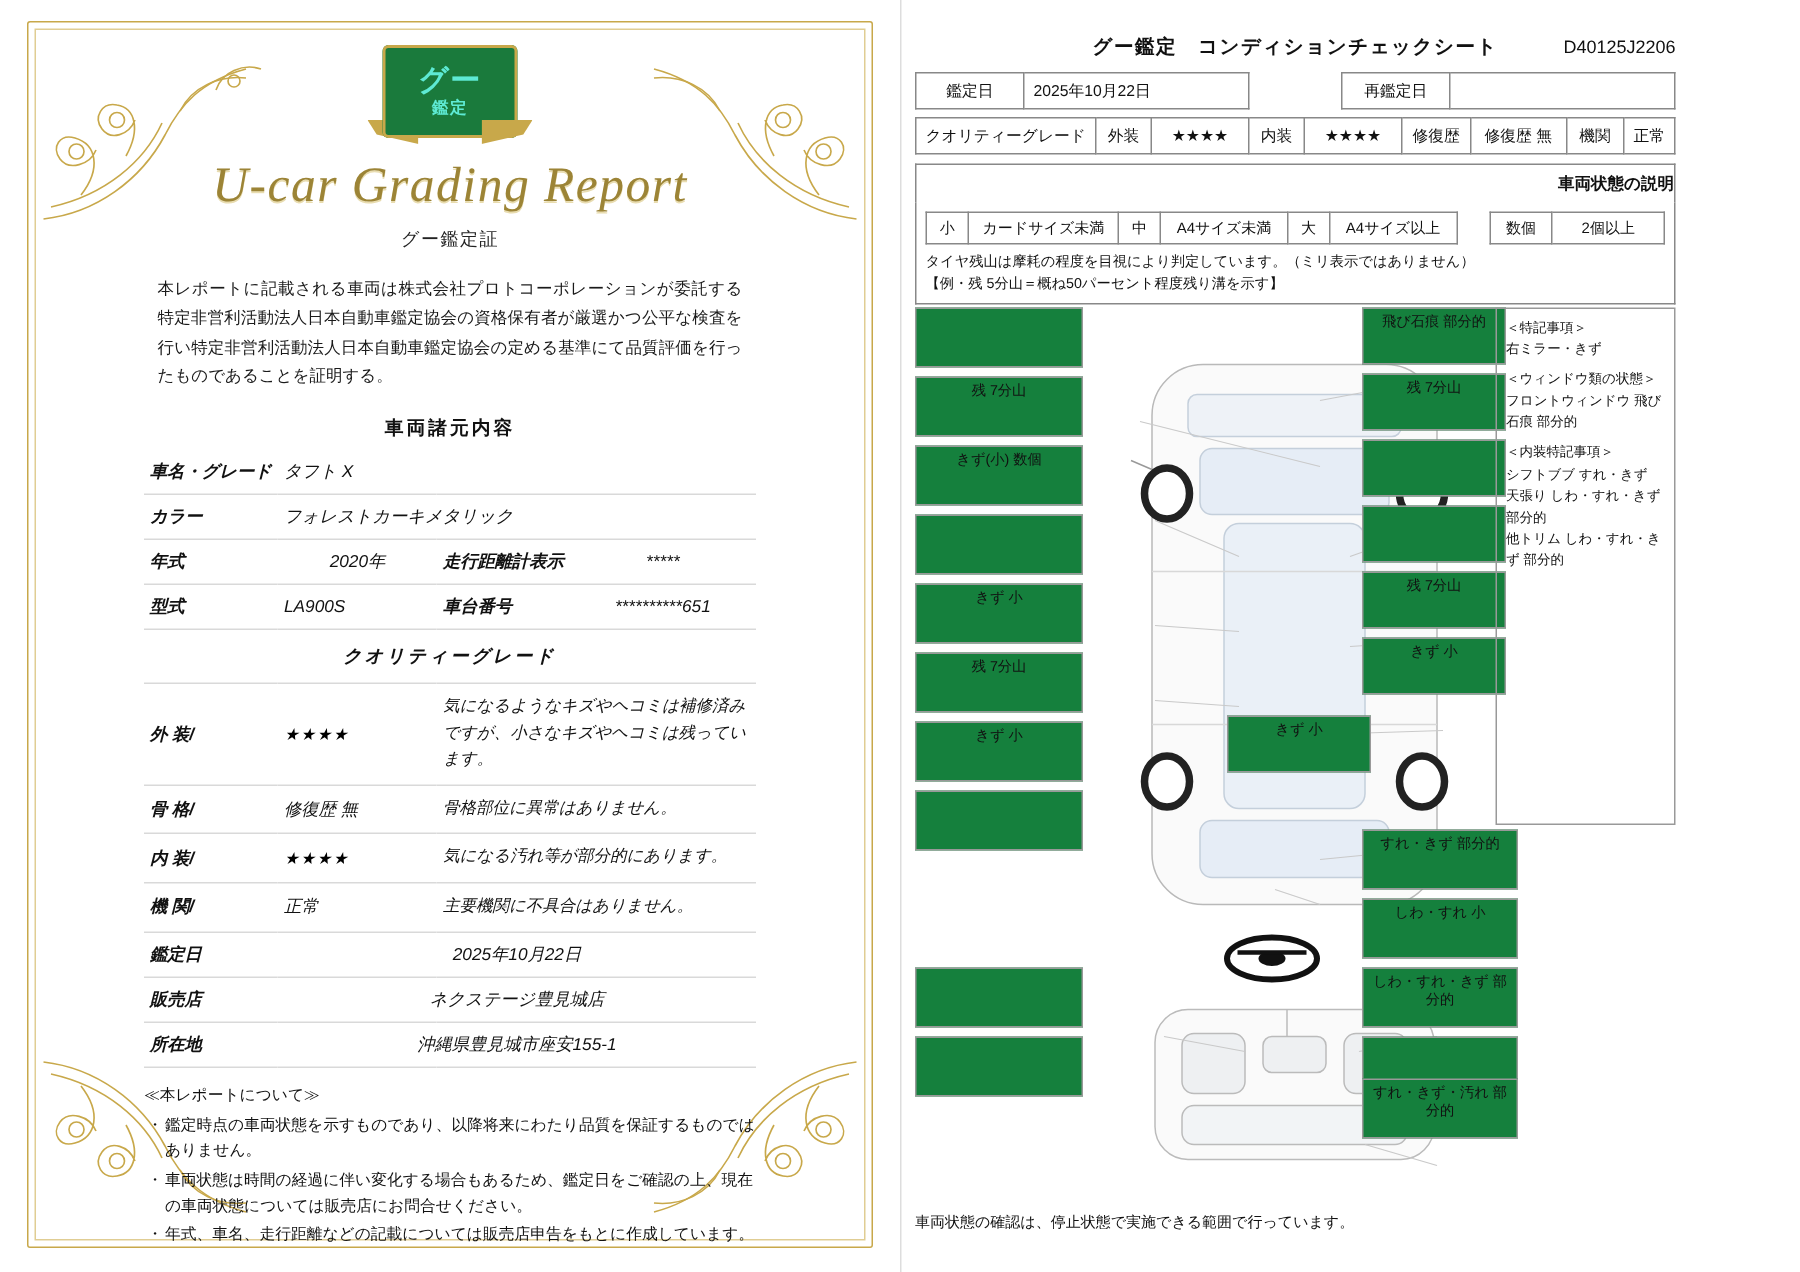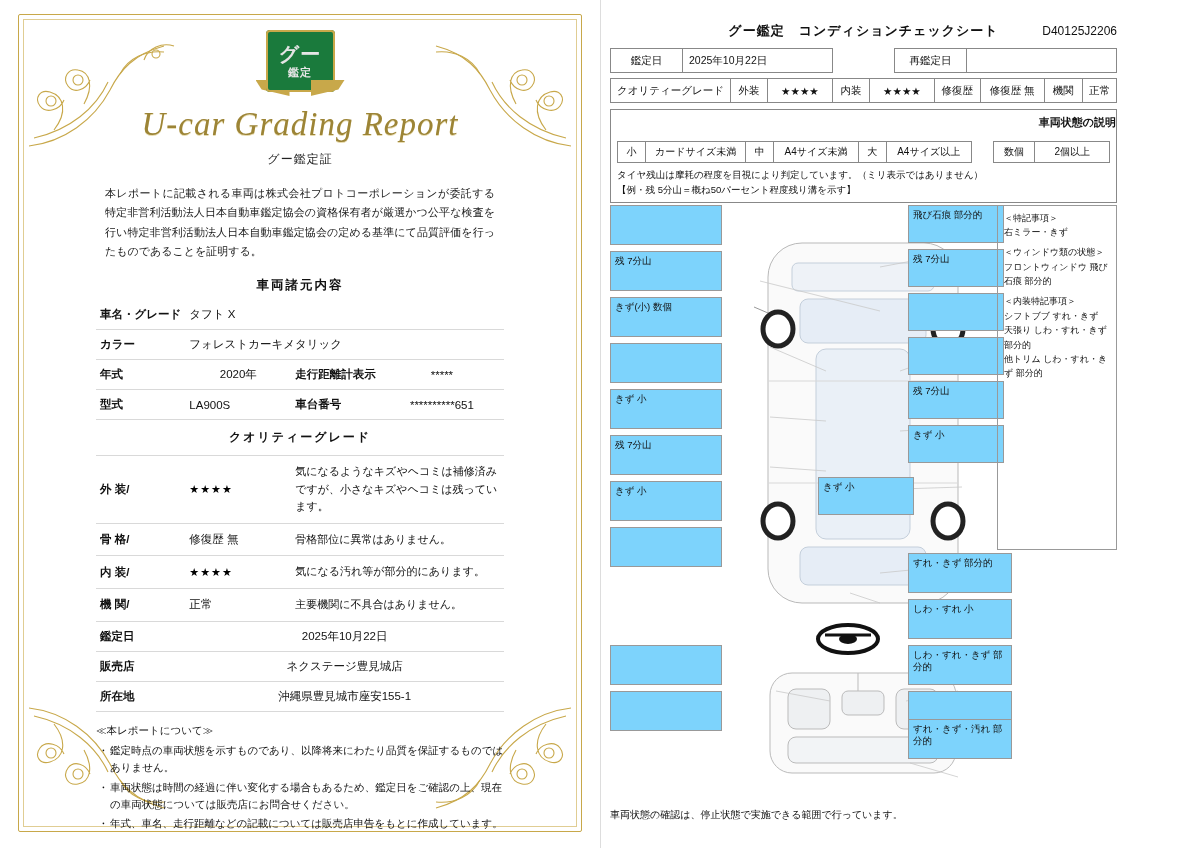--- a/index.html
+++ b/index.html
@@ -38,24 +38,24 @@
   .fl-tr { right:24px; top:34px; transform:scaleX(-1); }
   .fl-bl { left:24px; bottom:28px; transform:scaleY(-1); }
   .fl-br { right:24px; bottom:28px; transform:scale(-1,-1); }
 
   .cert-inner {
     position:absolute;
     left:40px; top:28px; right:40px; bottom:30px;
     display:flex; flex-direction:column; align-items:center;
   }
   .goo-badge {
-    width:69px; height:62px;
+    width:90px; height:62px;
     background:#1a7a3c;
     border-radius:4px;
-    color:#e5e5e5;
+    color:#5eead4;
     display:flex; flex-direction:column; align-items:center; justify-content:center;
     font-size:15px; font-weight:bold; line-height:1.15;
     box-shadow:inset 0 0 0 2px #c8a84a;
     position:relative;
     margin-top:2px;
   }
   .goo-badge .g1 { font-size:20px; letter-spacing:1px; }
   .goo-badge .g2 { font-size:11px; letter-spacing:1px; }
   .badge-wrap { position:relative; }
   .badge-wrap:before, .badge-wrap:after {
@@ -88,20 +88,21 @@
     text-align:justify;
   }
   .section-title {
     margin-top:16px; font-size:12.5px; font-weight:bold; letter-spacing:2px;
   }
   table.spec {
     margin-top:6px;
     width:408px;
     border-collapse:collapse;
     font-size:11.5px;
+    font-style:italic;
   }
   table.spec td {
     border-bottom:1px solid #d9d9d9;
     padding:7px 4px;
     vertical-align:middle;
   }
   td.lbl { width:86px; font-weight:bold; white-space:nowrap; }
   td.lbl2 { width:72px; font-weight:bold; white-space:nowrap; }
   .stars { color:#000; letter-spacing:1px; font-size:11px; }
   .center { text-align:center; }
@@ -143,22 +144,22 @@
     border:1px solid #888; border-bottom:none;
     text-align:right; font-weight:bold; padding:5px 0; font-size:11px;
   }
   .state-box { border:1px solid #888; border-top:none; padding:6px 6px 4px; }
   .size-tbl { border-collapse:collapse; }
   .size-tbl td { border:1px solid #888; padding:3px 8px; text-align:center; font-size:10px; white-space:nowrap; }
   .tire-note { margin-top:5px; font-size:9.5px; line-height:1.5; }
 
   .diagram-wrap { position:relative; margin-top:2px; height:565px; }
   .cbox {
-    position:absolute; border:1px solid #999; background:#7dd3fc;
-    font-size:9.5px; padding:3px 4px; line-height:1.3;
+    position:absolute; border:1px solid #999; background:#15803d;
+    font-size:9.5px; padding:3px 4px; line-height:1.3;text-align:center;
   }
   .notebox {
     position:absolute; right:0; top:0; width:120px; height:345px;
     border:1px solid #999; padding:5px 6px; font-size:9px; line-height:1.6;
   }
   .car-svg { position:absolute; left:120px; top:16px; }
   .foot {
     position:absolute; left:10px; bottom:26px; font-size:10px;
   }
   .divider { position:absolute; left:600px; top:0; bottom:0; width:1px; background:#ddd; }

